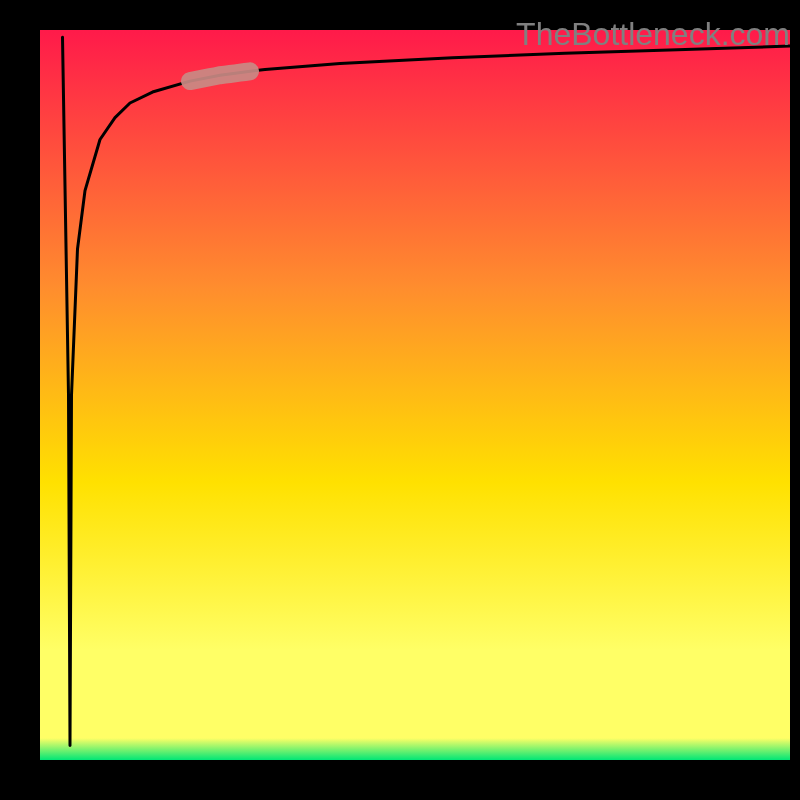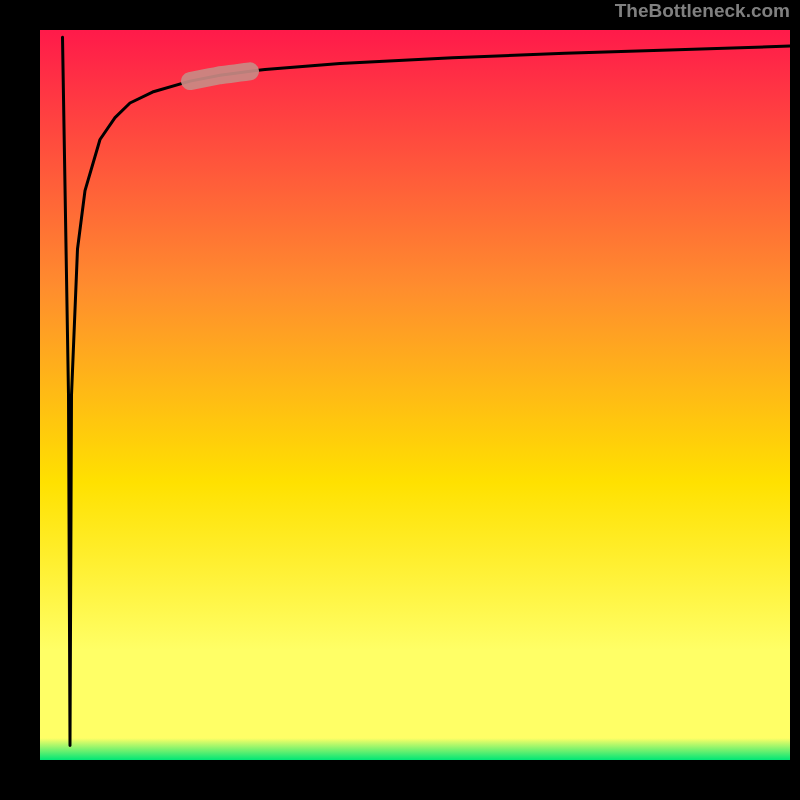--- a/index.html
+++ b/index.html
@@ -11,25 +11,25 @@
     background: #fff;
     font-family: Arial, Helvetica, sans-serif;
   }
   .chart-wrap {
     position: relative;
     width: 800px;
     height: 800px;
   }
   .attribution {
     position: absolute;
-    top: 0;
+    top: 16px;
     right: 10px;
-    font-size: 19px;
+    font-size: 32px;
     color: #808080;
-    font-weight: 700;
+    font-weight: 400;
     letter-spacing: 0px;
     z-index: 5;
   }
   svg {
     position: absolute;
     top: 0;
     left: 0;
   }
 </style>
 </head>

